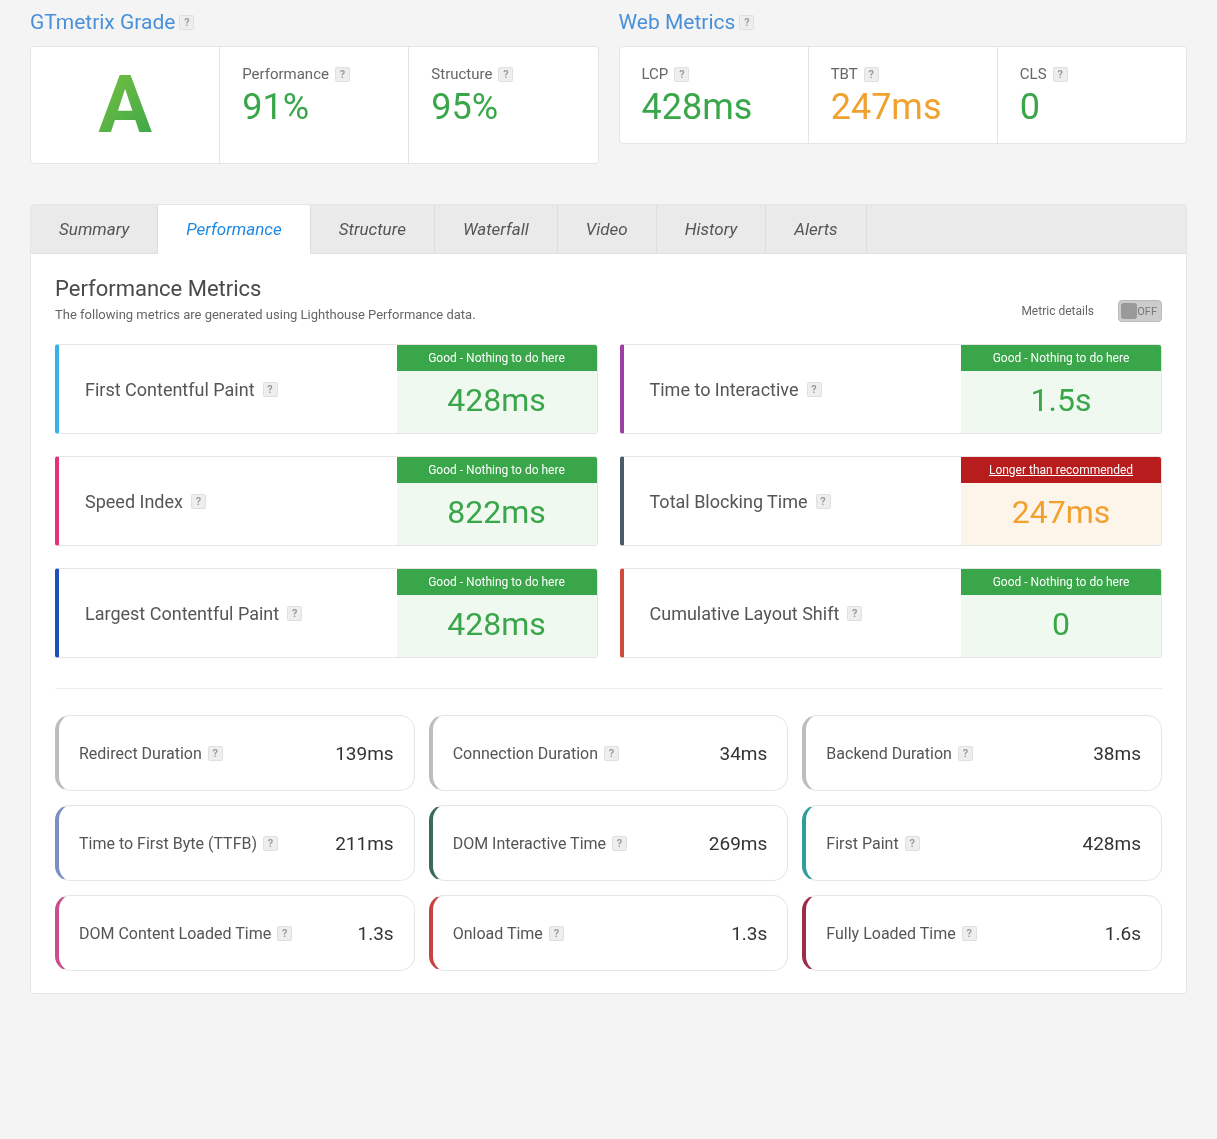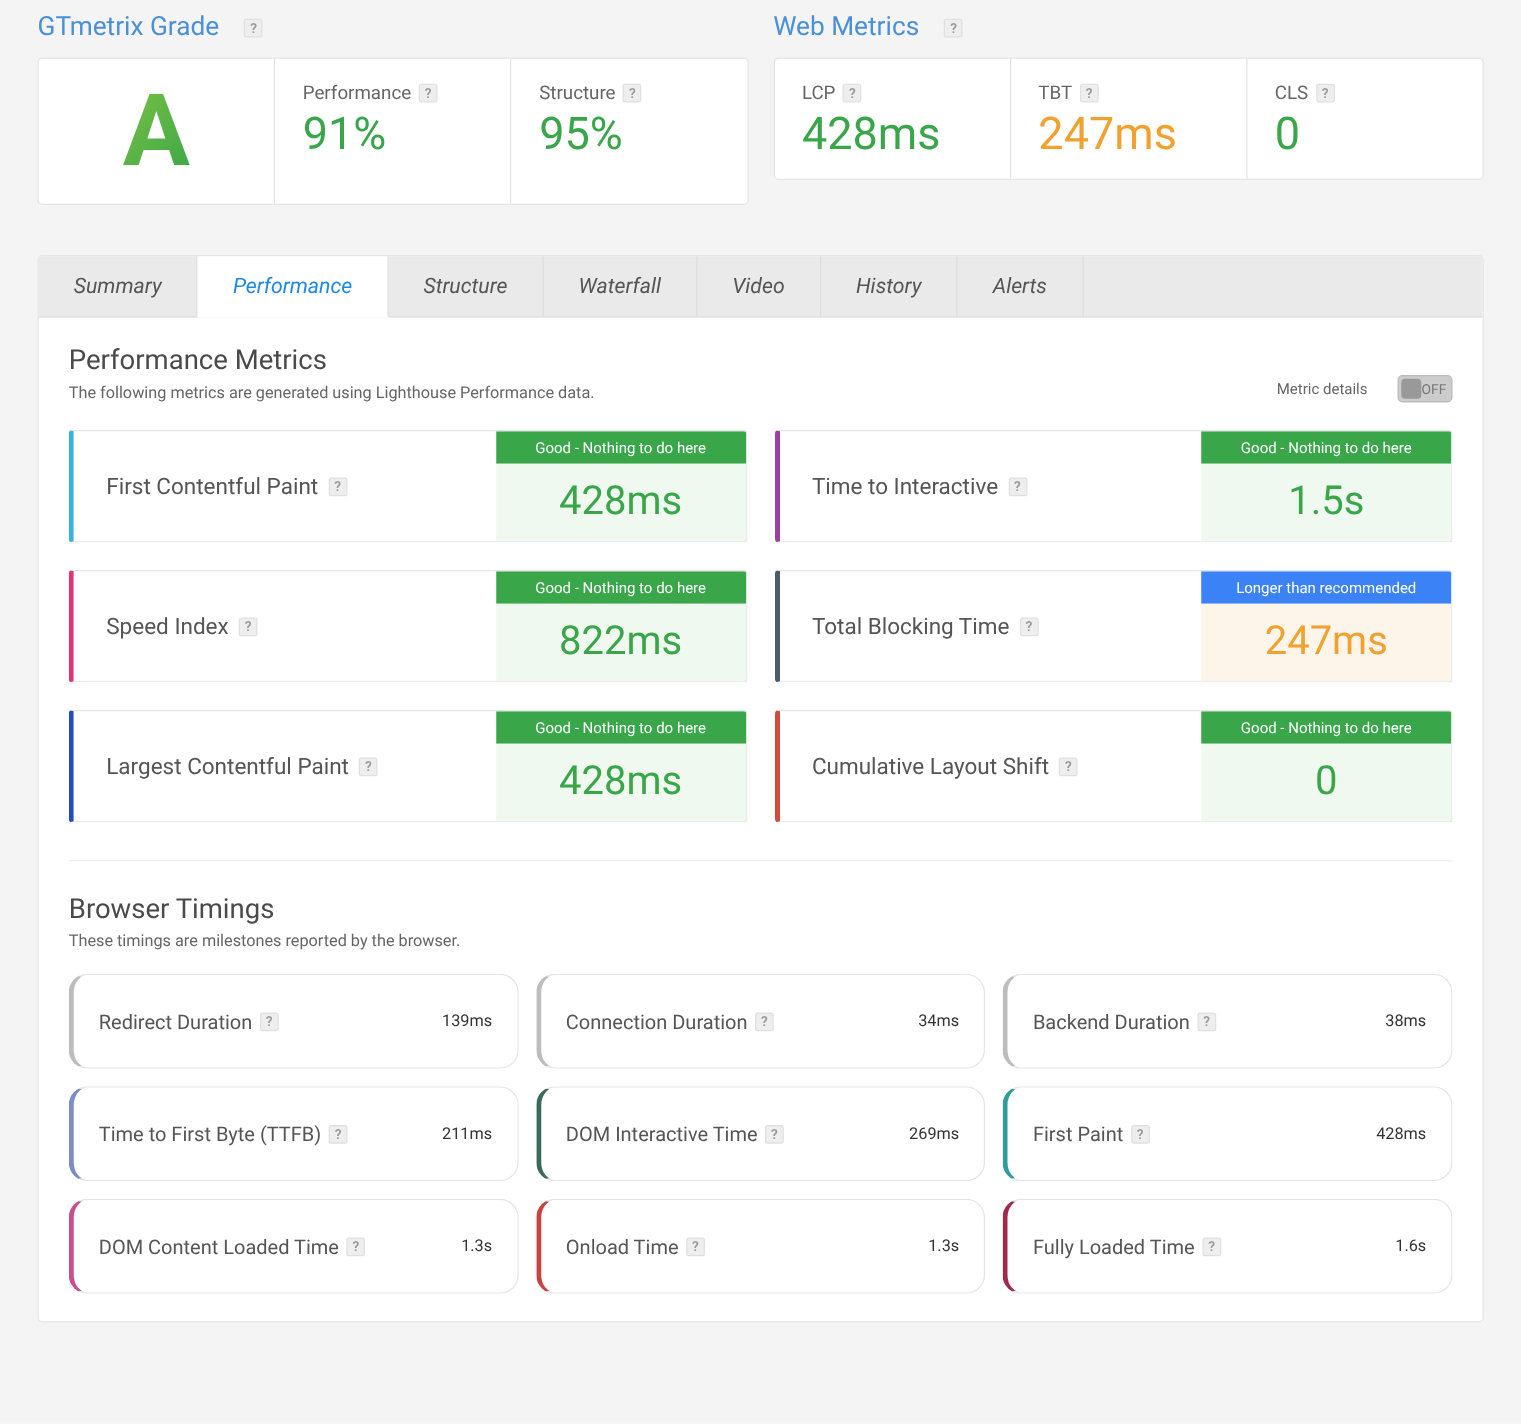--- a/index.html
+++ b/index.html
@@ -13,21 +13,21 @@
 
 .top-row { display: flex; gap: 20px; margin-bottom: 40px; }
 .top-col { flex: 1; }
 .section-title {
   color: #4a90d9;
   font-size: 21px;
   font-weight: 400;
   margin-bottom: 12px;
   display: flex;
   align-items: center;
-  gap: 20px;
+  gap: 4px;
 }
 
 .grade-card, .vitals-card {
   background: #fff;
   border: 1px solid #e5e5e5;
   border-radius: 4px;
   display: flex;
   overflow: hidden;
 }
 .grade-card > div, .vitals-card > div {
@@ -94,34 +94,34 @@
   border-left-width: 4px;
 }
 .metric-card .left { flex: 1; display: flex; align-items: center; padding: 0 26px; }
 .metric-card .left h3 { font-size: 18px; color: #555; font-weight: 400; display: flex; align-items: center; gap: 8px; }
 .metric-card .right { width: 200px; text-align: center; }
 .metric-status { font-size: 12px; color: #fff; padding: 6px 0; }
 .metric-val { font-size: 32px; font-weight: 400; padding: 10px 0 14px; }
 
 .status-good .metric-status { background: #39a749; }
 .status-good .metric-val { color: #39a749; background: #f0f9f0; }
-.status-warn .metric-status { background: #3b82f6; }
+.status-warn .metric-status { background: #b91c1c; text-decoration: underline; }
 .status-warn .metric-val { color: #f0a12f; background: #fdf5e9; }
 
 hr { border: none; border-top: 1px solid #eee; margin: 10px 0 26px; }
 
 
 .bt-grid { display: grid; grid-template-columns: repeat(3, 1fr); gap: 14px; margin-top: 18px; }
 .bt-card {
   border: 1px solid #e5e5e5; border-left-width: 4px; border-radius: 15px;
   display: flex; align-items: center; justify-content: space-between;
   padding: 24px 20px; min-height: 76px;
 }
 .bt-card .bt-label { font-size: 16px; color: #555; display: flex; align-items: center; gap: 6px; flex-wrap: wrap; max-width: 70%; }
-.bt-card .bt-val { font-size: 13px; color: #333; }
+.bt-card .bt-val { font-size: 19px; color: #333; }
 </style>
 </head>
 <body>
 
 <div class="top-row">
 
   <div class="top-col">
     <div class="section-title">
       <span>GTmetrix Grade</span>
       <span class="help">?</span>
@@ -274,24 +274,20 @@
           </div>
           <div class="right">
             <div class="metric-status">Good - Nothing to do here</div>
             <div class="metric-val">0</div>
           </div>
         </div>
       </div>
 
     <hr>
 
-    <div>
-      <h2 style="font-size:22px;color:#4a4a4a;font-weight:400;margin-bottom:6px;">Browser Timings</h2>
-      <p style="font-size:13px;color:#666;">These timings are milestones reported by the browser.</p>
-    </div>
 
     <div class="bt-grid" id="bt-grid">
         <div class="bt-card" style="border-left-color: rgb(189, 189, 189);">
           <div class="bt-label">
             <span>Redirect Duration</span> 
             <span class="help">?</span>
           </div>
           <div class="bt-val">139ms</div>
         </div>
         <div class="bt-card" style="border-left-color: rgb(189, 189, 189);">

